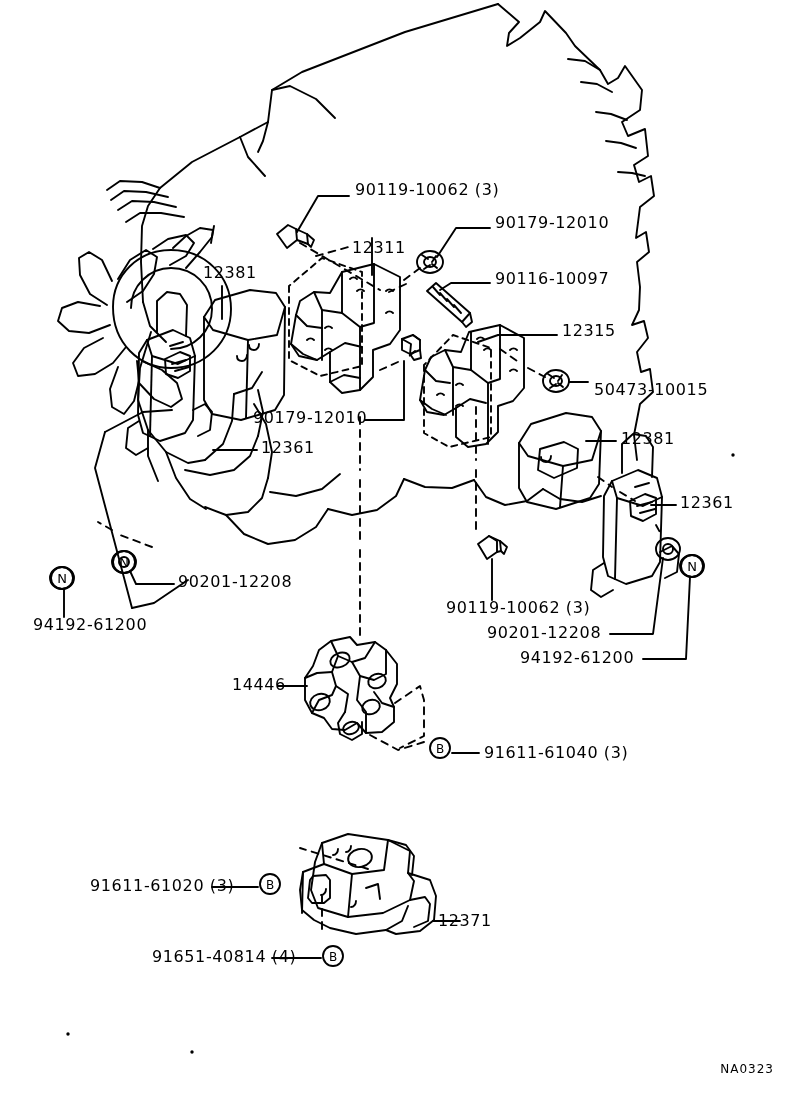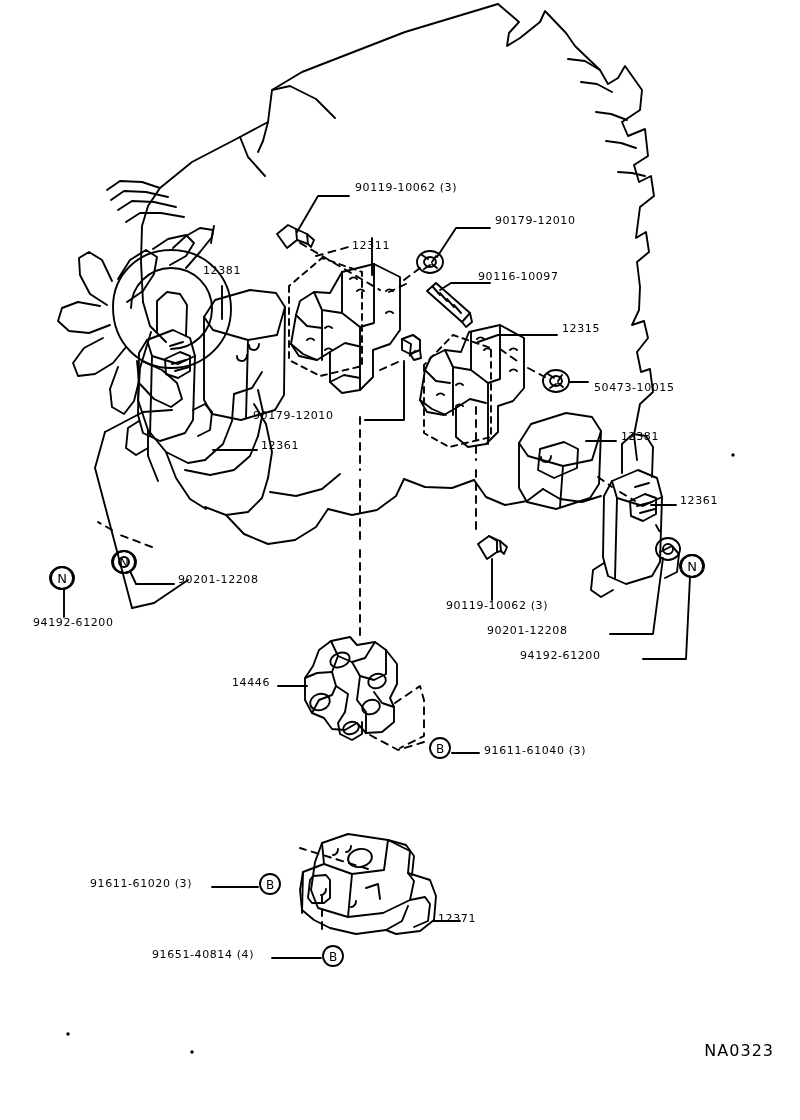--- a/index.html
+++ b/index.html
@@ -11,31 +11,31 @@
     position:relative;
     width:800px;
     height:1120px;
     background:#ffffff;
     overflow:hidden;
   }
   #art{position:absolute;left:0;top:0;width:800px;height:1120px;}
   .lbl{
     position:absolute;
     font-family:"DejaVu Sans","Liberation Sans",sans-serif;
-    font-size:11px;
+    font-size:16px;
     letter-spacing:0.6px;
     color:#000;
     white-space:nowrap;
     line-height:1;
   }
   #figcode{
     position:absolute;
     right:26px;
-    bottom:60px;
-    font-size:16px;
+    bottom:44px;
+    font-size:12px;
     letter-spacing:1px;
     color:#000;
     font-family:"DejaVu Sans","Liberation Sans",sans-serif;
     margin-top:24px;
   }
 </style>
 </head>
 <body>
 
 <div id="page">
@@ -383,21 +383,21 @@
         <circle cx="68" cy="1034" r="1.7"></circle>
         <circle cx="192" cy="1052" r="1.7"></circle>
         <circle cx="733" cy="455" r="1.7"></circle>
       </g>
     </g>
   </svg>
 
   <div class="lbl" style="left:355px;top:182px">90119-10062 (3)</div>
   <div class="lbl" style="left:352px;top:240px">12311</div>
   <div class="lbl" style="left:495px;top:215px">90179-12010</div>
-  <div class="lbl" style="left:478px;top:271px">90116-10097</div>
+  <div class="lbl" style="left:495px;top:271px">90116-10097</div>
   <div class="lbl" style="left:562px;top:323px">12315</div>
   <div class="lbl" style="left:594px;top:382px">50473-10015</div>
   <div class="lbl" style="left:203px;top:265px">12381</div>
   <div class="lbl" style="left:261px;top:440px">12361</div>
   <div class="lbl" style="left:253px;top:410px">90179-12010</div>
   <div class="lbl" style="left:621px;top:431px">12381</div>
   <div class="lbl" style="left:680px;top:495px">12361</div>
   <div class="lbl" style="left:178px;top:574px">90201-12208</div>
   <div class="lbl" style="left:33px;top:617px">94192-61200</div>
   <div class="lbl" style="left:446px;top:600px">90119-10062 (3)</div>

